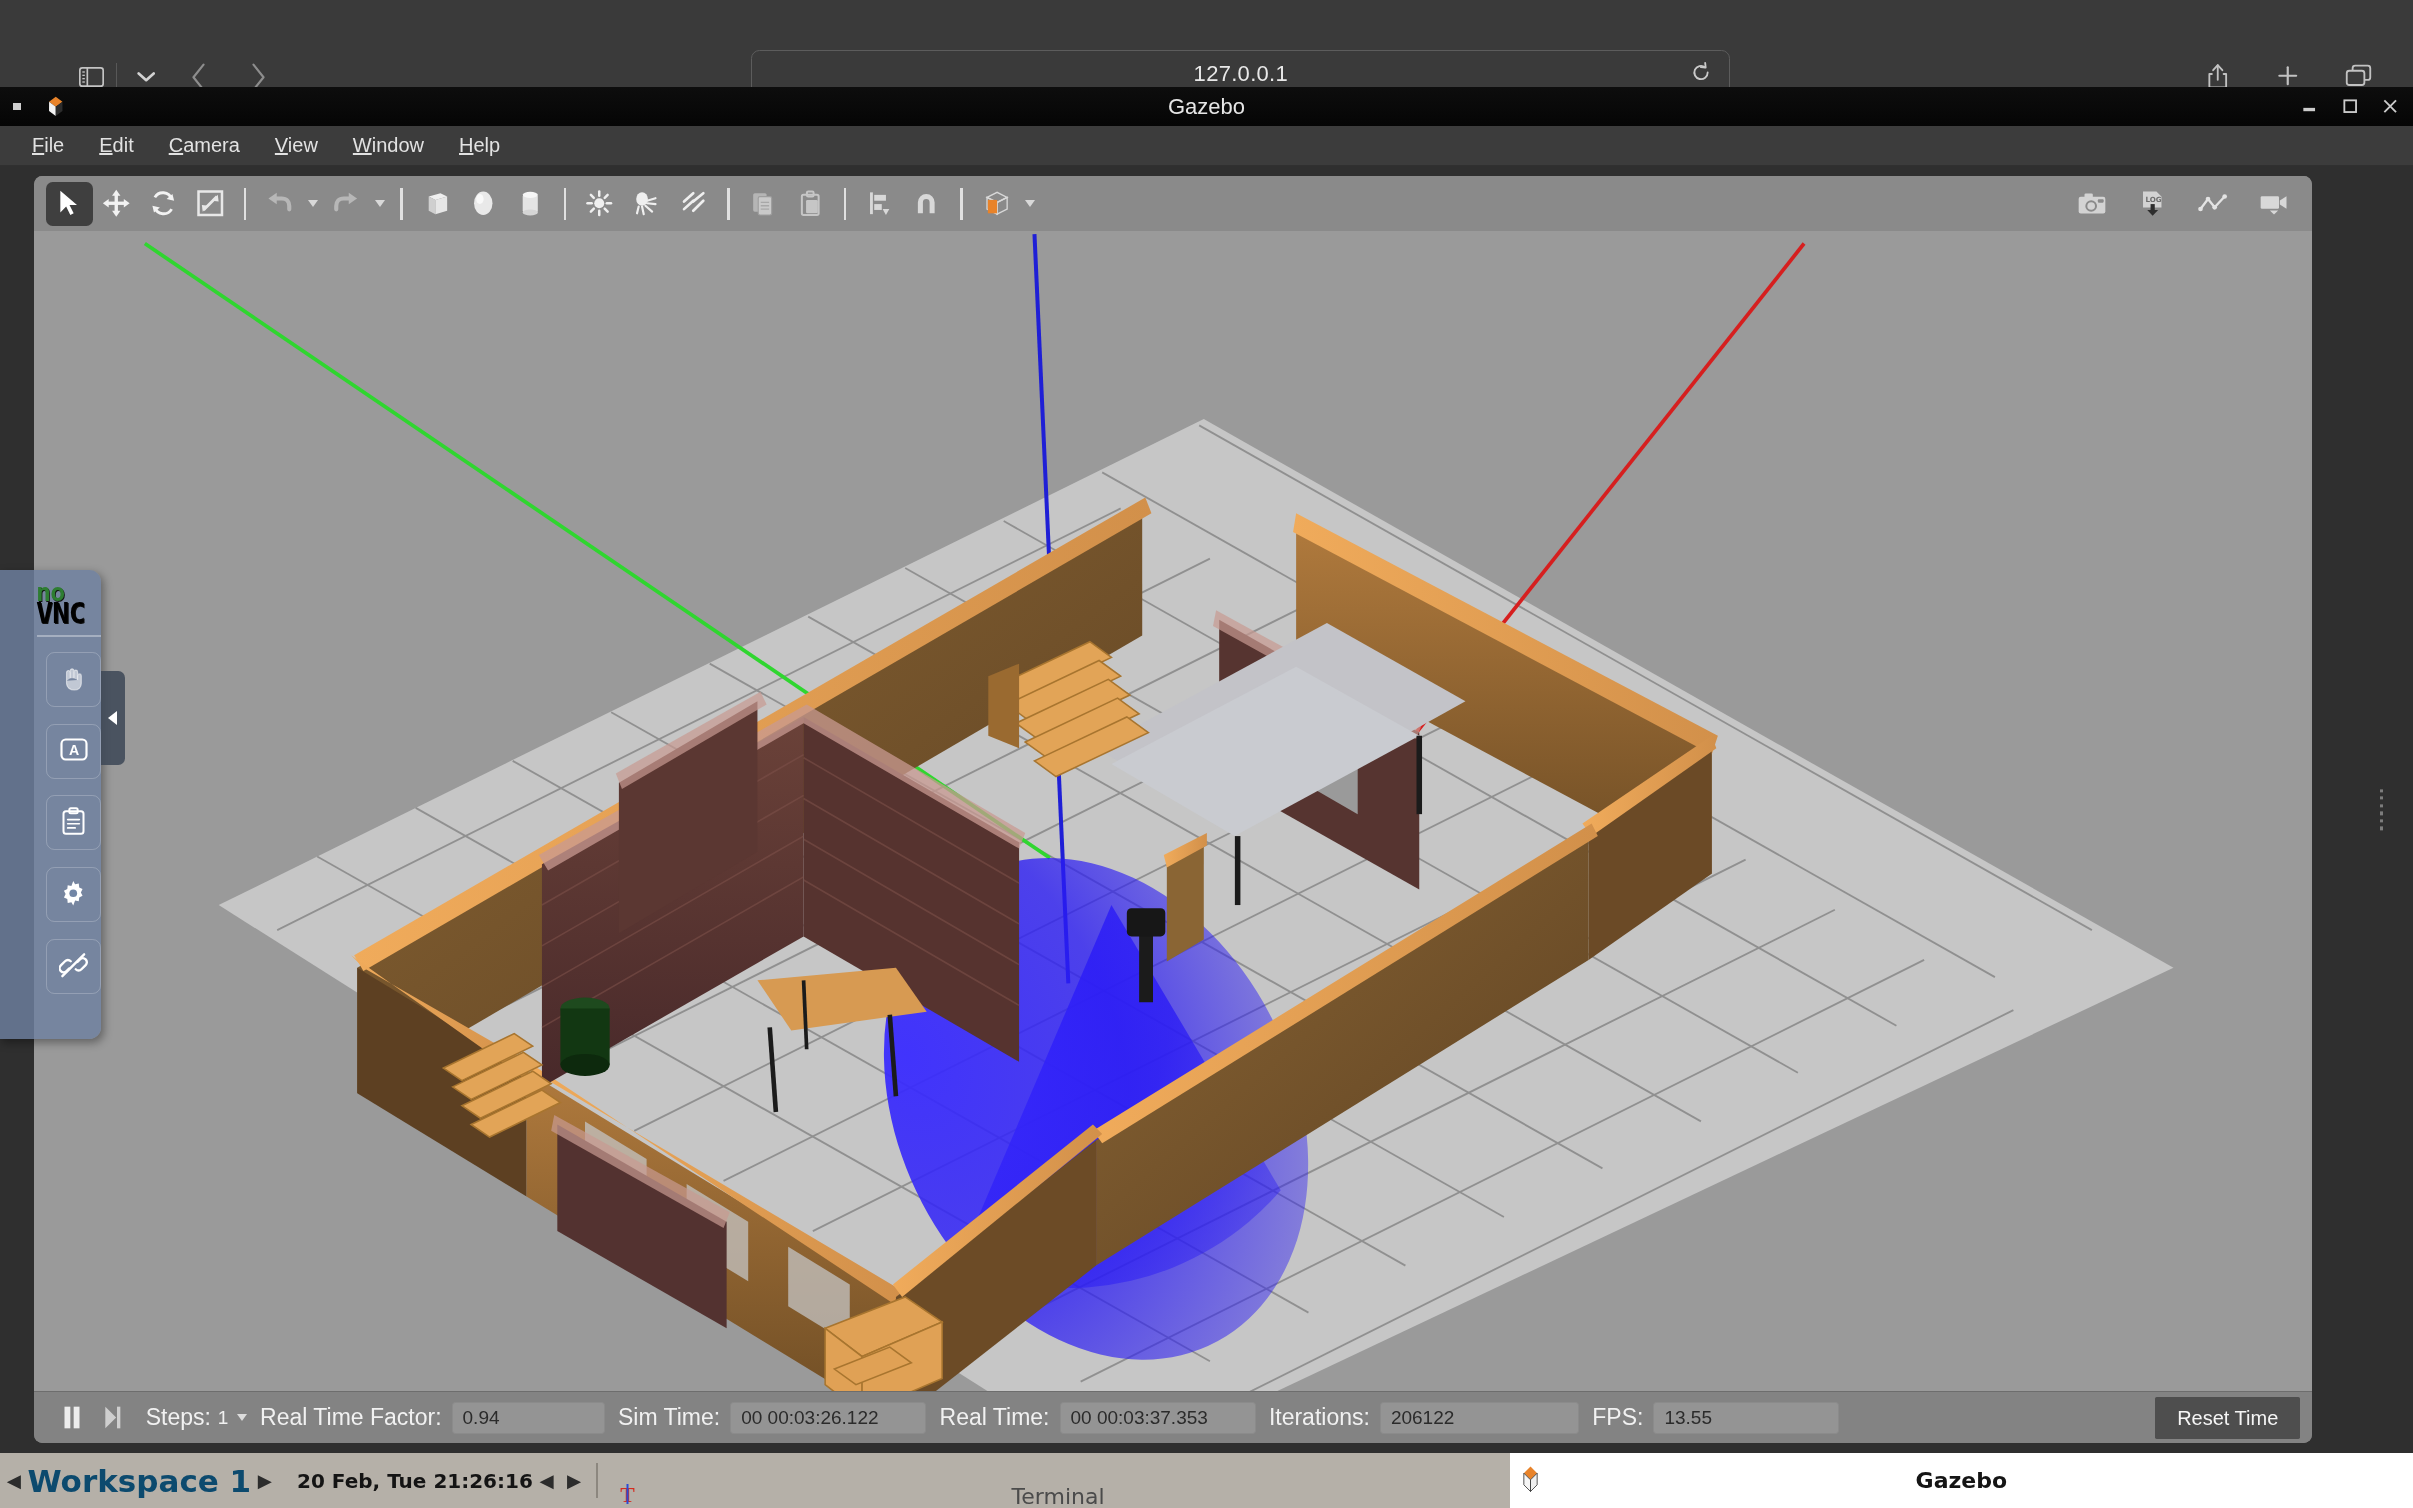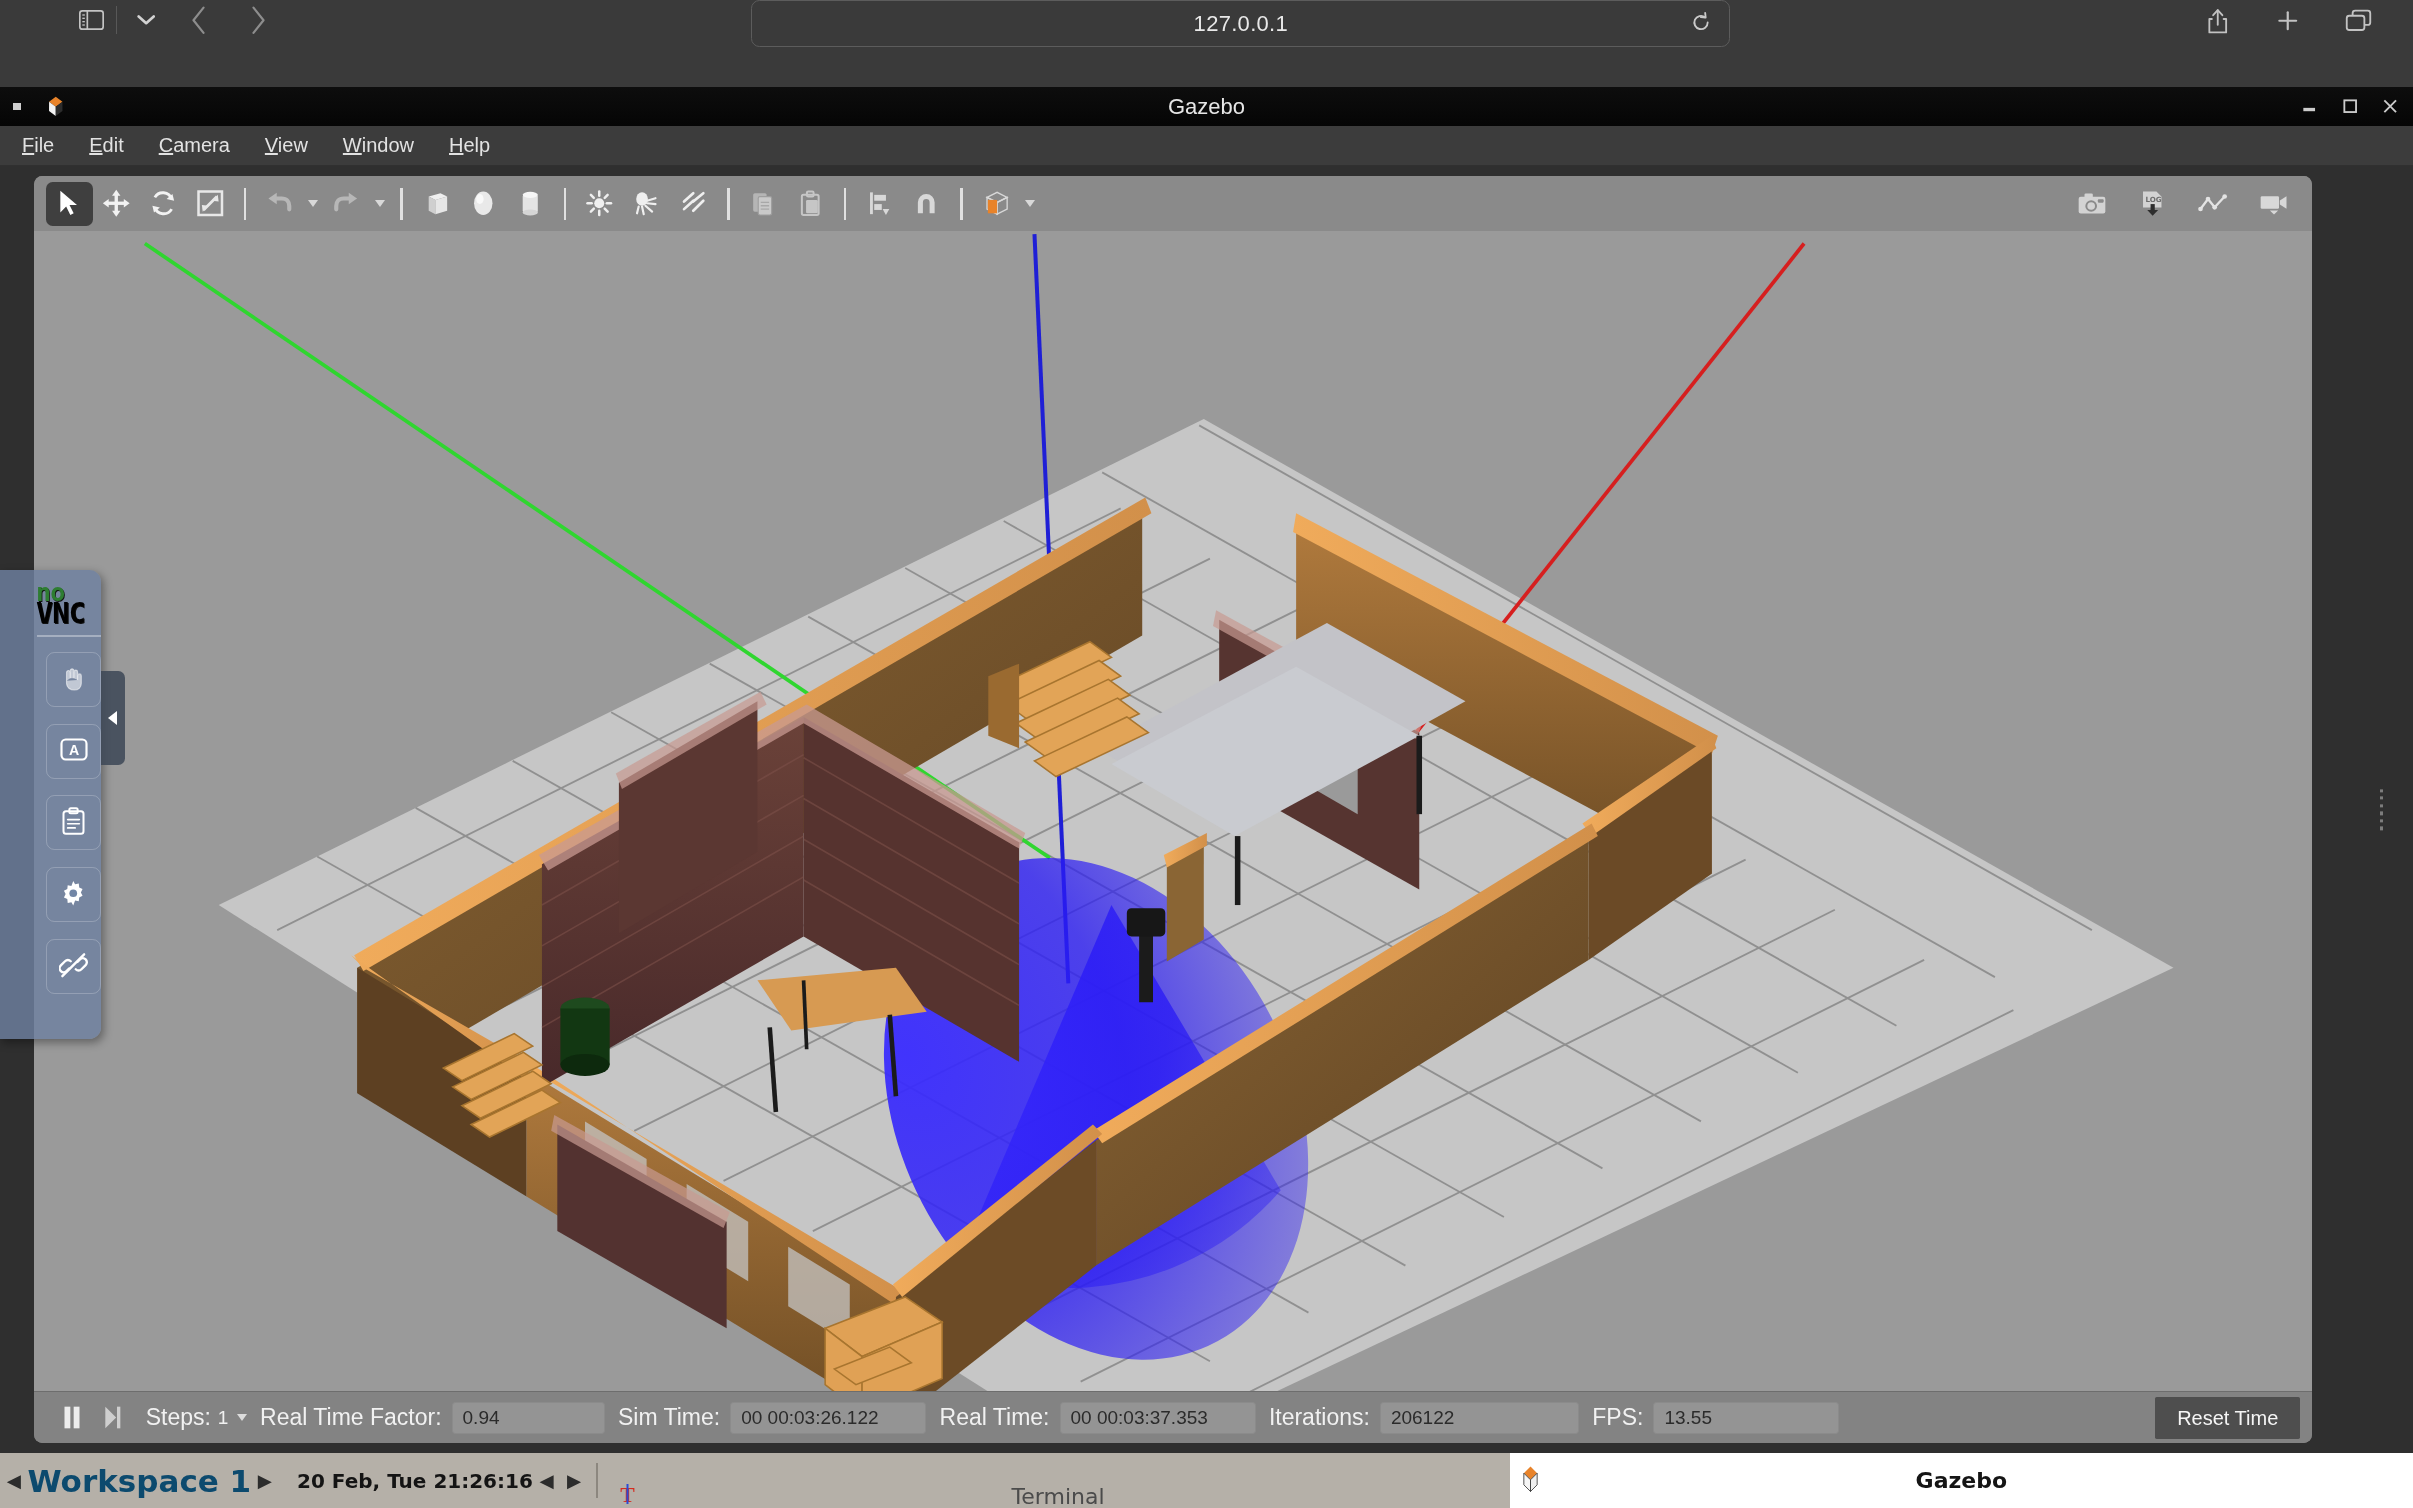--- a/index.html
+++ b/index.html
@@ -8,21 +8,21 @@
     background: #2b2b2b;
     font-family: "Liberation Sans", sans-serif;
     overflow: hidden;
   }
   #root { position: relative; width: 2413px; height: 1508px; }
 
   
   .browser-bar {
     position: absolute; left: 0; top: 0; width: 2413px; height: 97px;
     background: #3a3a3a;
-    display: flex; align-items: flex-start; padding-left: 44px;
+    display: flex; align-items: flex-end; padding-left: 44px;
   }
   .bb-left { display: flex; align-items: center; gap: 0; padding-left: 28.5px; }
   .icon-btn {
     display: flex; align-items: center; justify-content: center;
     color: #b9b9b9;
   }
   .sidebar-toggle { width: 37px; height: 30px; }
   .chev-btn { width: 45px; height: 37px; }
   .nav-btn { width: 60px; height: 40px; color: #8d8d8d; }
   .vdiv { width: 0.8px; height: 28.5px; background: #585858; margin: 0 6.7px; }
@@ -62,21 +62,21 @@
   .gz-appicon { margin-left: 23.5px; width: 23.5px; height: 23.5px; position: relative; }
   .gz-wincontrols {
     position: absolute; right: 11.7px; top: 0; height: 39px;
     display: flex; align-items: center; gap: 18.4px; z-index: 3;
   }
   .wc { color: #cccccc; display: flex; align-items: center; justify-content: center; width: 22px; height: 22px; }
 
   .gz-menubar {
     height: 40px; width: 100%;
     background: #3c3c3c;
-    display: flex; align-items: center; padding-left: 7px; gap: 5px;
+    display: flex; align-items: center; padding-left: 17px; gap: 5px;
     border-bottom: 0.8px solid #303030;
   }
   .menu-item {
     color: #e2e2e2; font-size: 20px; padding: 5.9px 15px; border-radius: 2.5px;
   }
   .menu-item u { text-decoration: underline; }
 
   .gz-body {
     position: relative;
     height: calc(1366px - 39px - 40px);

